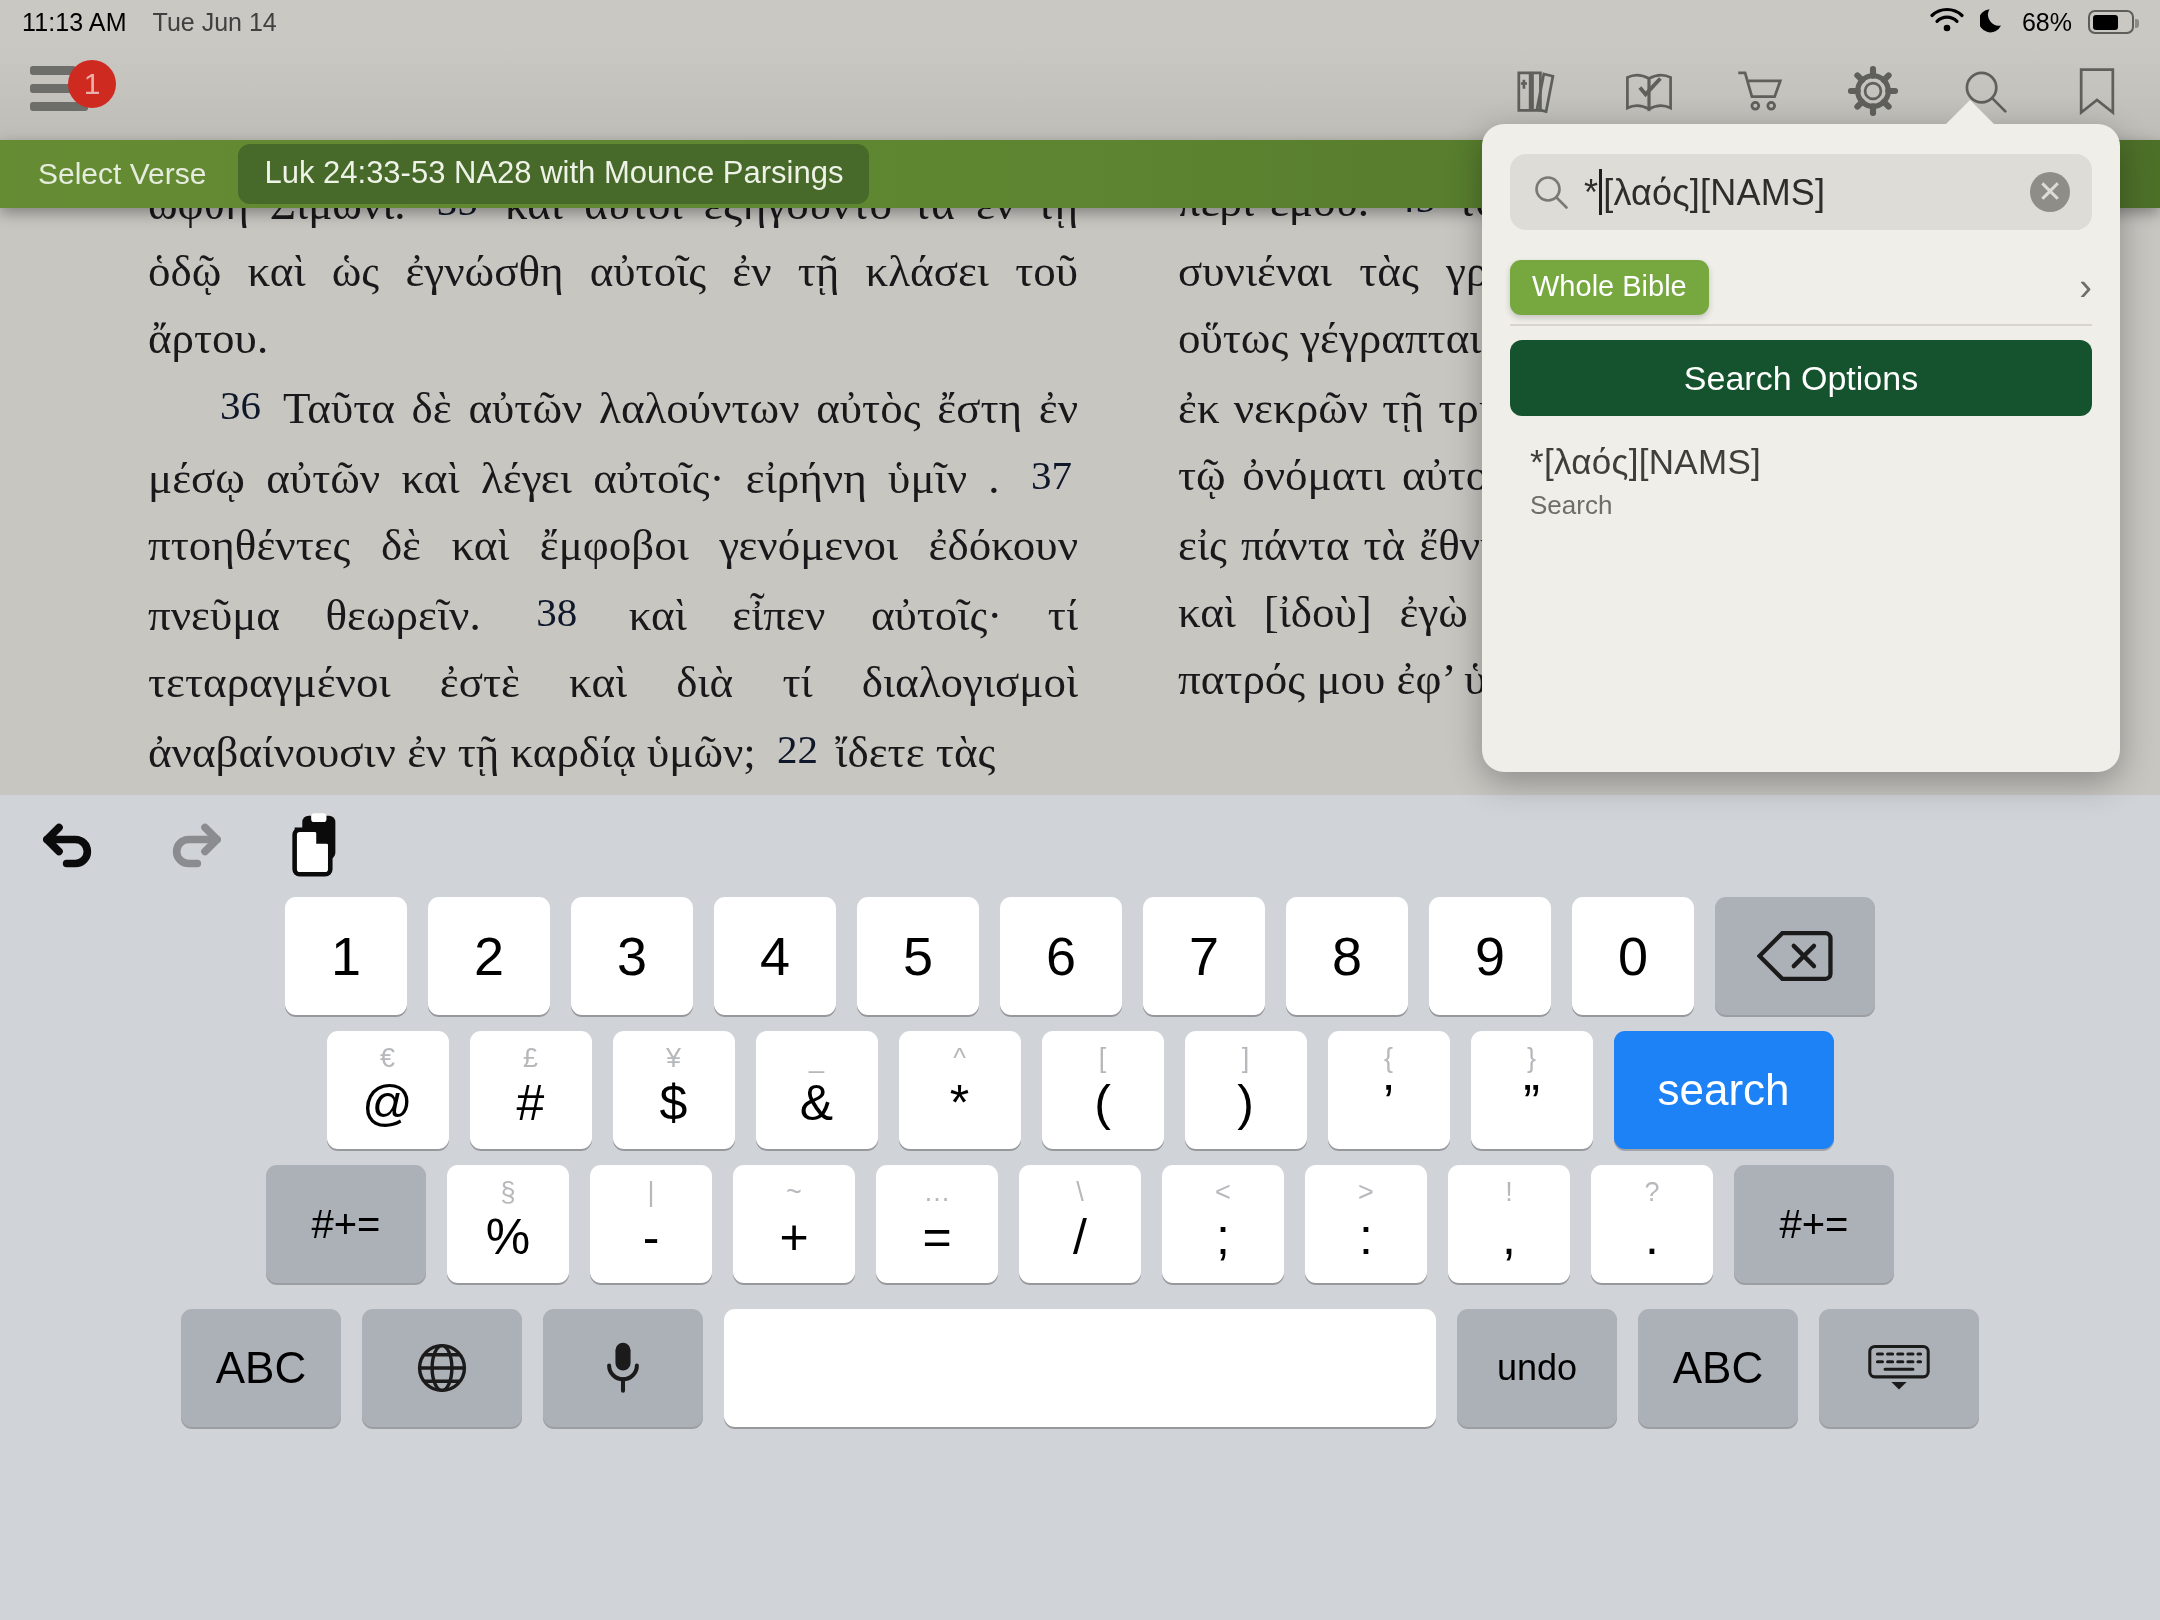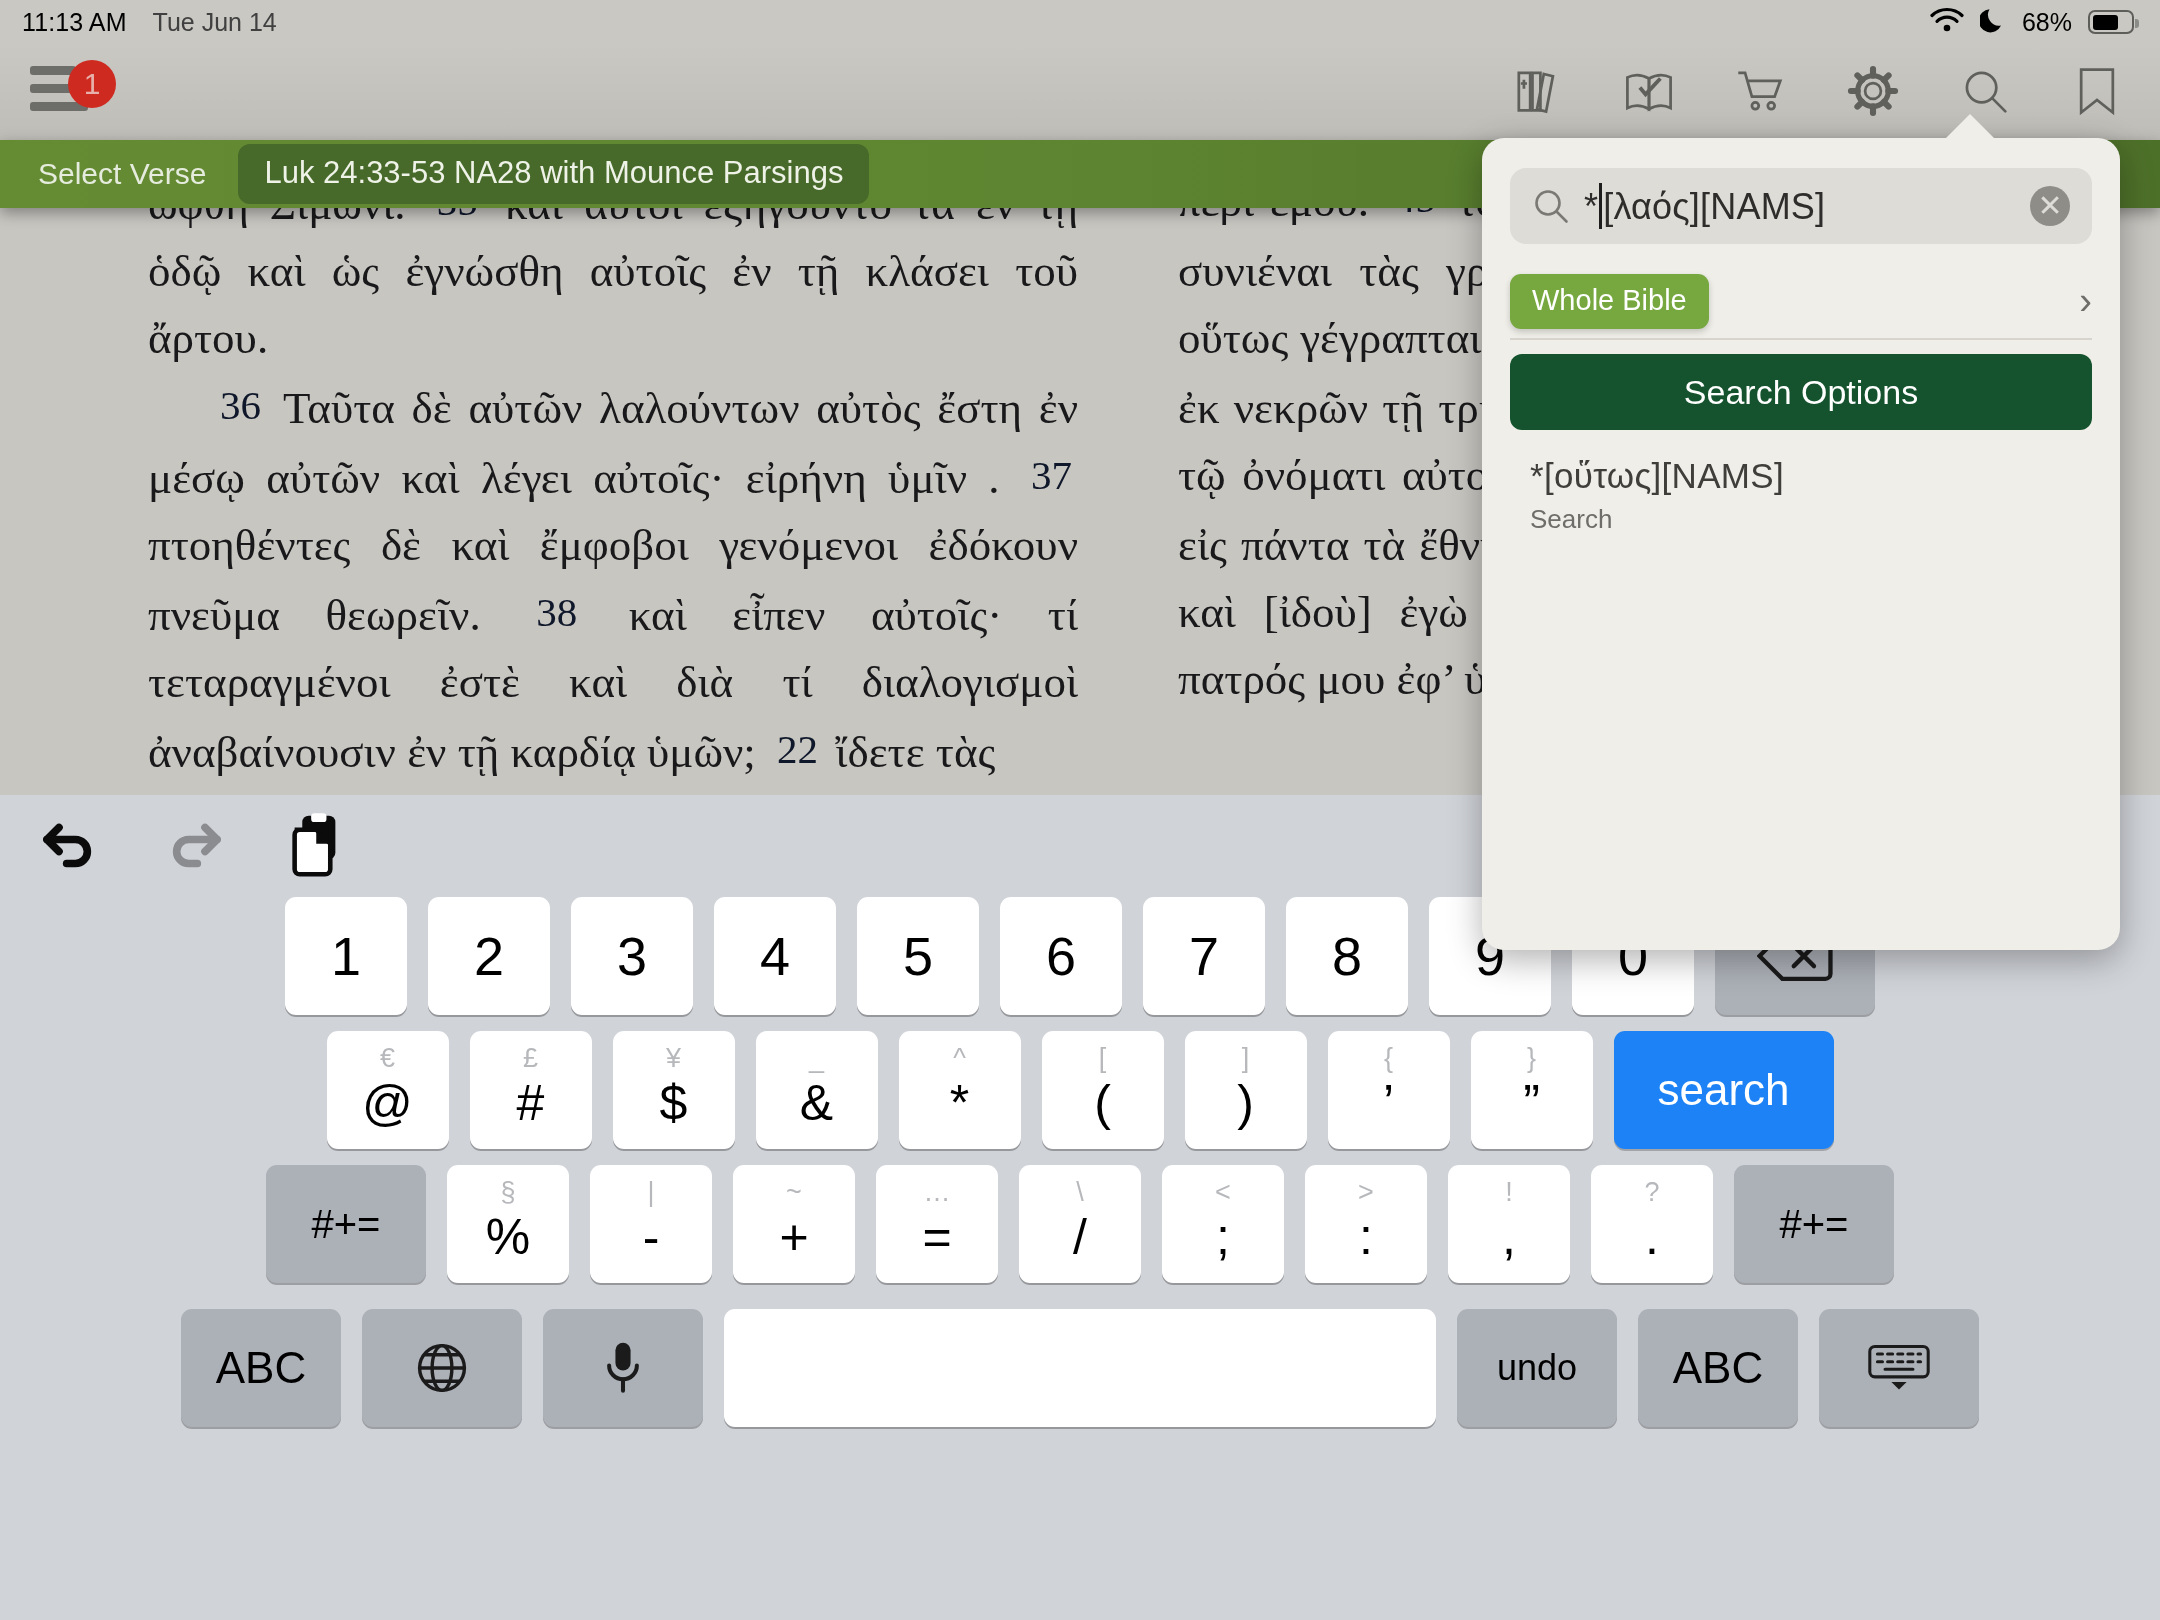--- a/index.html
+++ b/index.html
@@ -94,21 +94,21 @@
     font-size: 45px; line-height: 67px; color: #19181a;
     text-align: justify;
   }
   .col:first-child { margin-left: 108px; }
   .col:last-child { margin-left: 20px; }
   .vn { color: #0f172a; font-size: 41px; vertical-align: 4px; padding: 0 6px 0 10px; font-family: Liberation Serif, serif; }
   .ind { display: inline-block; width: 62px; }
 
   
   .popover {
-    position: absolute; top: 138px; left: 1482px; width: 638px; height: 812px;
+    position: absolute; top: 124px; left: 1482px; width: 638px; height: 648px;
     background: #efeee8; border-radius: 22px;
     box-shadow: 0 10px 34px rgba(0,0,0,.30);
     z-index: 20;
   }
   .pop-arrow {
     position: absolute; top: -24px; left: 462px;
     width: 0; height: 0;
     border-left: 26px solid transparent; border-right: 26px solid transparent;
     border-bottom: 26px solid #efeee8;
   }
@@ -344,21 +344,21 @@
 
     <div class="scope-row">
       <span class="scope-chip">Whole Bible</span>
       <span class="chev">›</span>
     </div>
     <div class="divider"></div>
 
     <div class="search-options">Search Options</div>
 
     <div class="suggestion">
-      <div class="sug-title">*[οὕτως][NAMS]</div>
+      <div class="sug-title">*[λαός][NAMS]</div>
       <div class="sug-sub">Search</div>
     </div>
   </div>
 
   <div class="kbd">
 
     <div class="kbd-toolbar">
       <span class="kt-btn">
         <svg class="ksvg" viewBox="0 0 54 44" style="stroke:#0b0b0b">
             <path d="M16 6 5 17l11 11" stroke-linecap="round" stroke-linejoin="round"></path>

